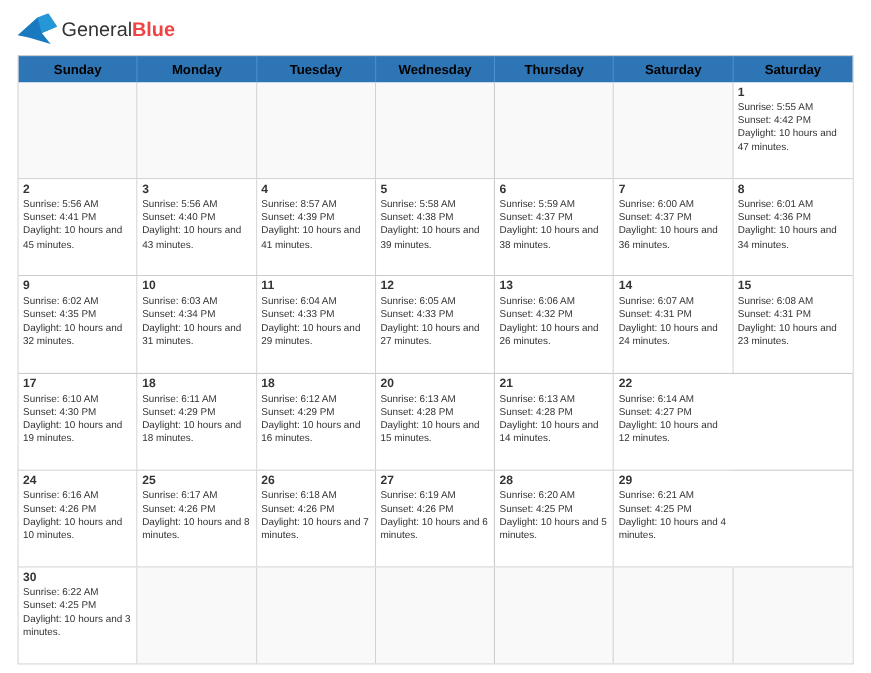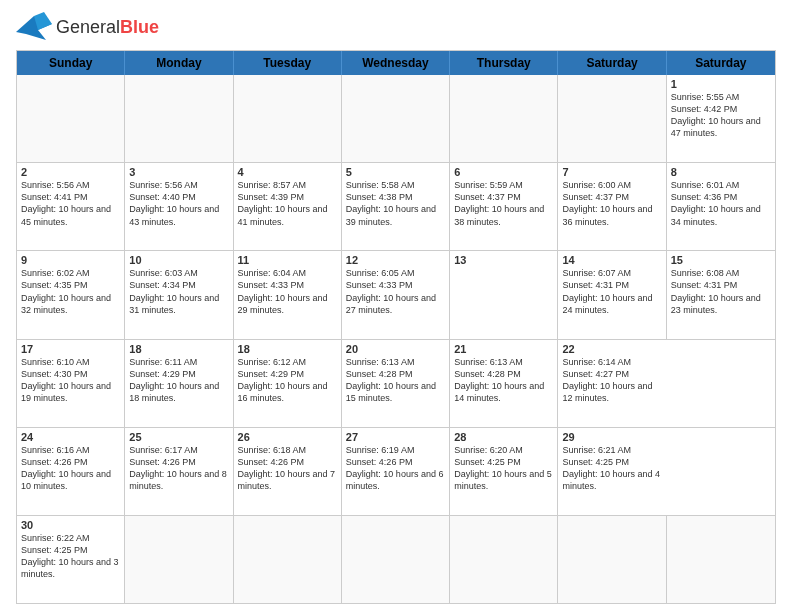--- a/index.html
+++ b/index.html
@@ -216,20 +216,23 @@
 Daylight: 10 hours and 29 minutes.</div>
           </div>
           <div class="cal-cell">
             <span class="day-num">12</span>
             <div class="cell-info">Sunrise: 6:05 AM
 Sunset: 4:33 PM
 Daylight: 10 hours and 27 minutes.</div>
           </div>
           <div class="cal-cell">
             <span class="day-num">13</span>
+            <div class="cell-info">Sunrise: 6:06 AM
+Sunset: 4:32 PM
+Daylight: 10 hours and 26 minutes.</div>
           </div>
           <div class="cal-cell">
             <span class="day-num">14</span>
             <div class="cell-info">Sunrise: 6:07 AM
 Sunset: 4:31 PM
 Daylight: 10 hours and 24 minutes.</div>
           </div>
           <div class="cal-cell">
             <span class="day-num">15</span>
             <div class="cell-info">Sunrise: 6:08 AM

